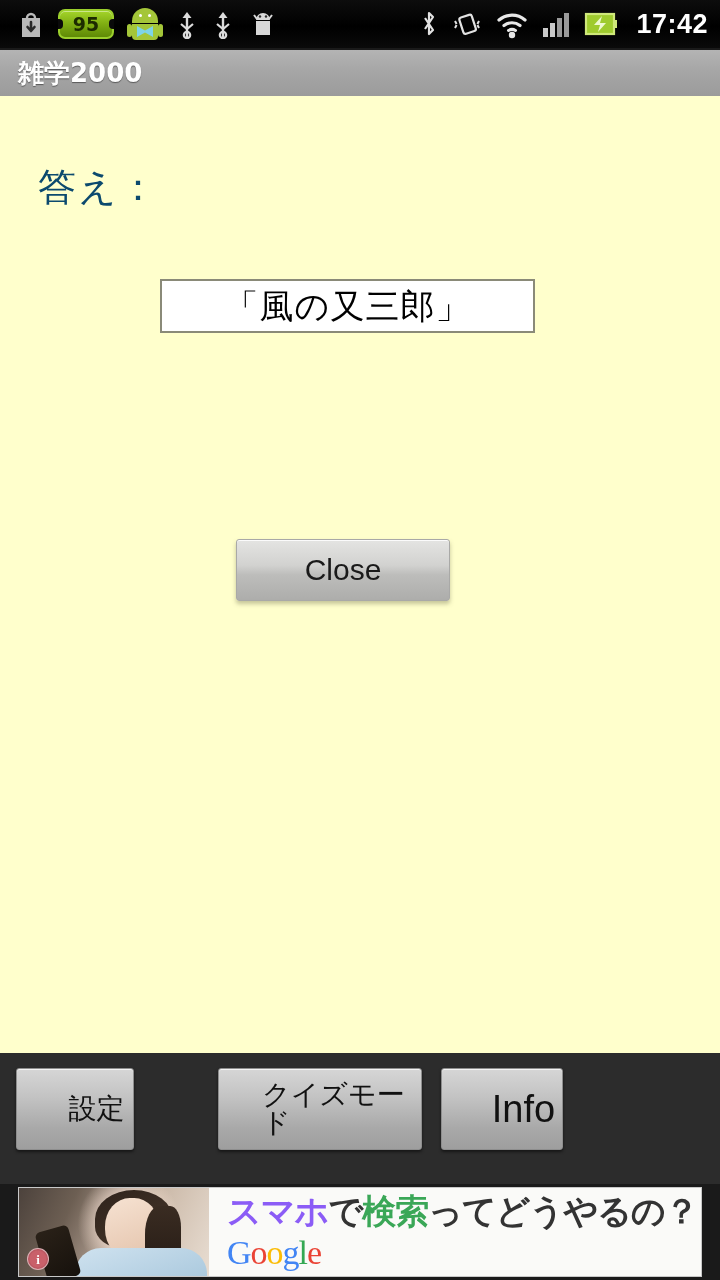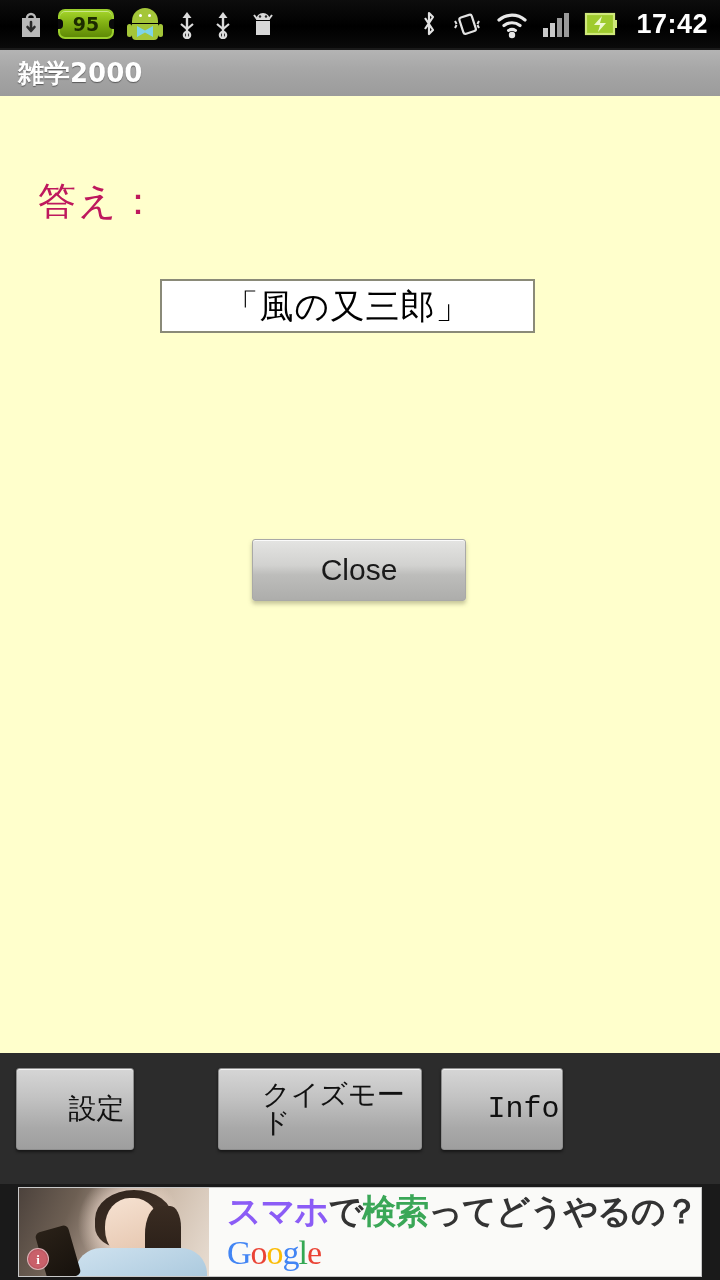--- a/index.html
+++ b/index.html
@@ -72,36 +72,36 @@
     font:bold 26px/1 "DejaVu Sans",sans-serif; color:#fff;
     text-shadow:0 1px 1px rgba(0,0,0,.45);
   }
 
   
   .content {
     position:absolute; top:96px; left:0; width:720px; height:957px;
     background:#ffffcc;
   }
   .answer-label {
-    position:absolute; left:38px; top:86px;
-    font:normal 38px/1 "DejaVu Sans",sans-serif; color:#be185d;
+    position:absolute; left:38px; top:72px;
+    font:normal 38px/1 "DejaVu Sans",sans-serif; color:#0c4a6e;
     letter-spacing:2px;
   }
   .answer-box {
     position:absolute; left:160px; top:183px; width:375px; height:54px;
     background:#fff; border:2px solid #8a8a78;
     display:flex; align-items:center; justify-content:center;
   }
   .answer-text {
     font:normal 34px/1 "DejaVu Sans",sans-serif; color:#000;
     letter-spacing:1px;
   }
 
   .close-btn {
-    position:absolute; left:252px; top:443px; width:214px; height:62px;
+    position:absolute; left:236px; top:443px; width:214px; height:62px;
     background:linear-gradient(to bottom,#e4e4e2 0%,#d2d2d0 42%,#bdbdbb 58%,#adadab 100%);
     border:1px solid #a9a9a7; border-radius:3px;
     box-shadow:0 3px 4px rgba(90,90,60,.35), inset 0 1px 0 rgba(255,255,255,.85);
     display:flex; align-items:center; justify-content:center; cursor:pointer;
   }
   .close-btn span {
     font:normal 30px/1 "Liberation Sans",sans-serif; color:#1a1a1a;
   }
 
   
@@ -116,21 +116,21 @@
     border:1px solid #8e8e8e; border-radius:3px;
     box-shadow:0 2px 3px rgba(0,0,0,.5), inset 0 1px 0 rgba(255,255,255,.7);
     display:flex; align-items:center; justify-content:center; cursor:pointer;padding-left:43px;
   }
   .tb-btn span { font:normal 28px/1 "DejaVu Sans",sans-serif; color:#111; }
   .tb-btn.settings { left:16px;  width:118px; }
   .tb-btn.quiz     { left:218px; width:204px; }
   .tb-btn.info     { left:441px; width:122px; }
   .tb-btn.about    { left:581px; width:128px; }
   .tb-btn.info span, .tb-btn.about span {
-    font-family:Liberation Mono, monospace; font-size:30px;
+    font-family:Liberation Sans, sans-serif; font-size:38px;
   }
 
   
   .ad {
     position:absolute; top:1184px; left:0; width:720px; height:96px;
     background:#1a1a1a; display:flex; align-items:center; justify-content:center;
   }
   .ad-inner {
     position:relative; width:684px; height:90px;
     background:#f2f2f0; border:1px solid #c8c8c8;

